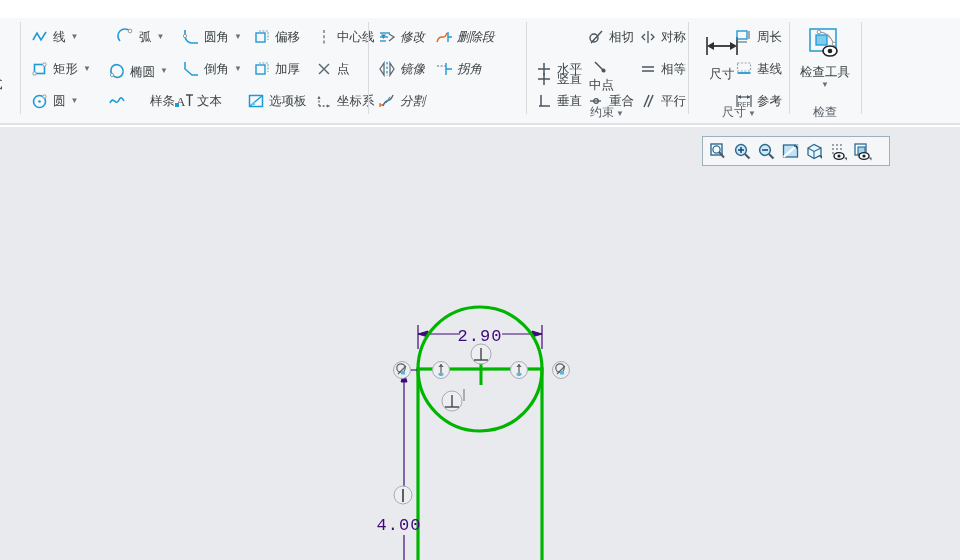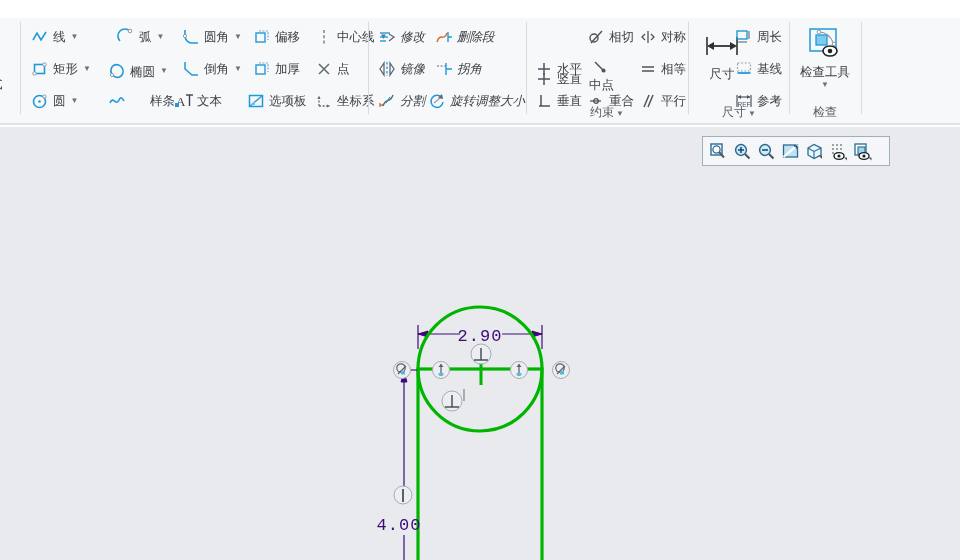--- a/index.html
+++ b/index.html
@@ -298,30 +298,20 @@
       </div>
       <div class="btn" style="left:5px;top:70px;">
         <span class="ico">
           <svg width="18" height="18" viewBox="0 0 18 18">
             <path d="M2 15 L2 11 M2 13 L5 13" stroke="#e06a2a" stroke-width="1.3"></path>
             <path d="M5 14 C8 5, 12 12, 15 3" fill="none" stroke="#5d6a72" stroke-width="1.4"></path>
             <line x1="8" y1="11" x2="12" y2="5" stroke="#1f9ad6" stroke-width="1.2"></line>
           </svg>
           </span>
         <span class="lbl">分割</span>
-      </div>
-      <div class="btn" style="left:55px;top:70px;">
-        <span class="ico">
-          <svg width="18" height="18" viewBox="0 0 18 18">
-            <path d="M14 6 A6 6 0 1 0 15 10" fill="none" stroke="#1f9ad6" stroke-width="1.5"></path>
-            <path d="M14 2 L15 7 L10 6 Z" fill="#5d6a72"></path>
-            <line x1="6" y1="11" x2="12" y2="6" stroke="#8e9aa2" stroke-width="1.1"></line>
-          </svg>
-          </span>
-        <span class="lbl">旋转调整大小</span>
       </div>
 
     </div>
 
     <div class="group-sep" style="left:526px;"></div>
 
     <div class="group" style="left:527px;width:160px;">
 
       <div class="btn" style="left:4px;top:6px;margin-top:42px;">
         <span class="ico">

